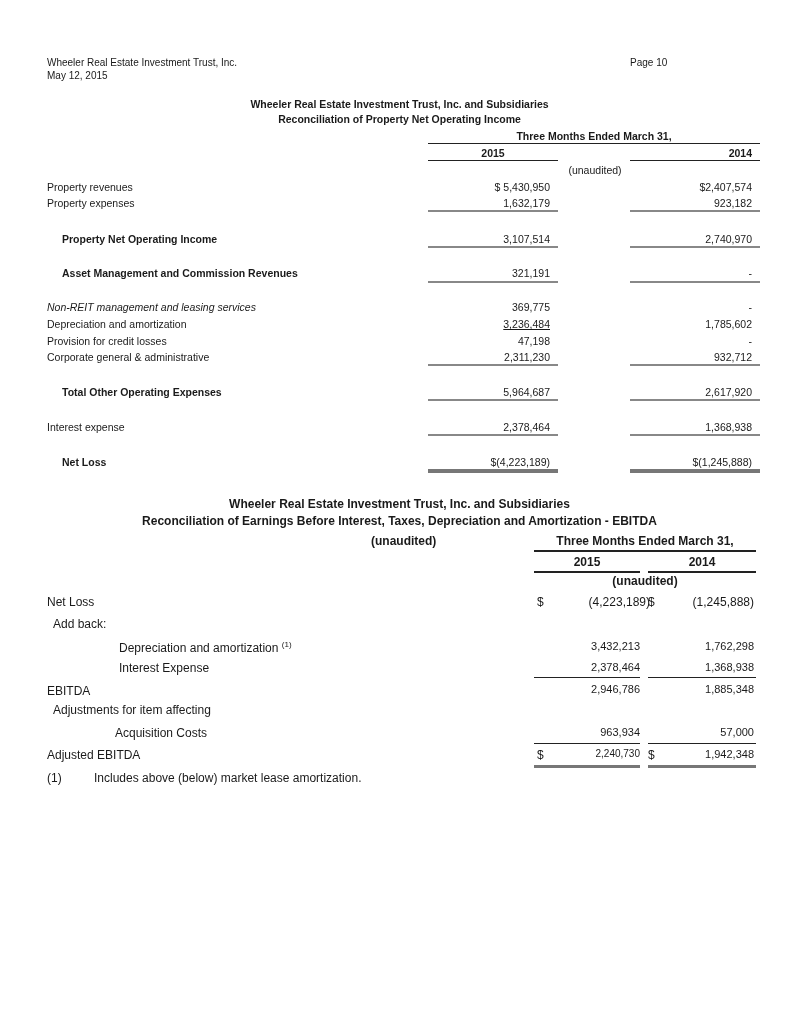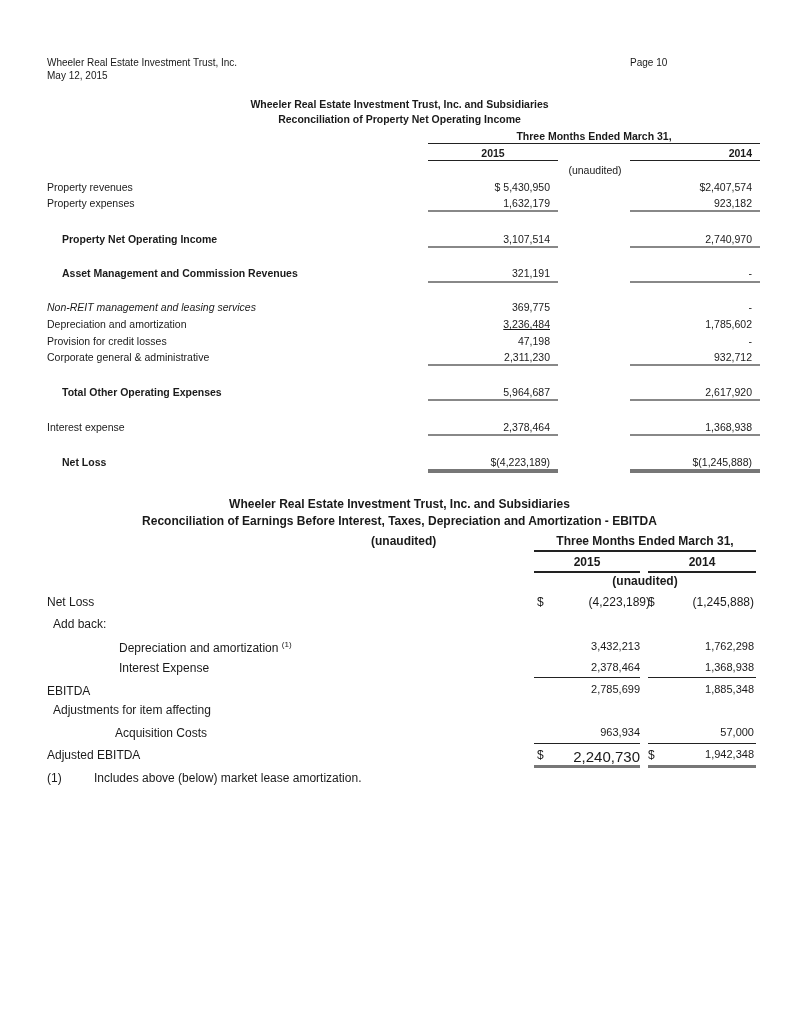--- a/index.html
+++ b/index.html
@@ -121,34 +121,34 @@
   <div class="abs t2 right" style="left:540px;width:100px;top:640px;font-size:11px;">3,432,213</div>
   <div class="abs t2 right" style="left:650px;width:104px;top:640px;font-size:11px;">1,762,298</div>
 
   <div class="abs t2" style="left:119px;top:661px;">Interest Expense</div>
   <div class="abs t2 right" style="left:540px;width:100px;top:661px;font-size:11px;">2,378,464</div>
   <div class="abs t2 right" style="left:650px;width:104px;top:661px;font-size:11px;">1,368,938</div>
   <div class="rule" style="left:534px;width:106px;top:677px;"></div>
   <div class="rule" style="left:648px;width:108px;top:677px;"></div>
 
   <div class="abs t2" style="left:47px;top:684px;">EBITDA</div>
-  <div class="abs t2 right" style="left:540px;width:100px;top:683px;font-size:11px;">2,785,699</div>
+  <div class="abs t2 right" style="left:540px;width:100px;top:683px;font-size:11px;">2,946,786</div>
   <div class="abs t2 right" style="left:650px;width:104px;top:683px;font-size:11px;">1,885,348</div>
 
   <div class="abs t2" style="left:53px;top:703px;">Adjustments for item affecting</div>
 
   <div class="abs t2" style="left:115px;top:726px;">Acquisition Costs</div>
   <div class="abs t2 right" style="left:540px;width:100px;top:726px;font-size:11px;">963,934</div>
   <div class="abs t2 right" style="left:650px;width:104px;top:726px;font-size:11px;">57,000</div>
   <div class="rule" style="left:534px;width:106px;top:743px;"></div>
   <div class="rule" style="left:648px;width:108px;top:743px;"></div>
 
   <div class="abs t2" style="left:47px;top:748px;">Adjusted EBITDA</div>
   <div class="abs t2" style="left:537px;top:748px;">$</div>
-  <div class="abs t2 right" style="left:540px;width:100px;top:748px;font-size:15px;">2,240,730</div>
+  <div class="abs t2 right" style="left:540px;width:100px;top:748px;font-size:10px;">2,240,730</div>
   <div class="abs t2" style="left:648px;top:748px;">$</div>
   <div class="abs t2 right" style="left:650px;width:104px;top:748px;font-size:11px;">1,942,348</div>
   <div class="rule dbl" style="left:534px;width:106px;top:765px;border-top-width:3px;"></div>
   <div class="rule dbl" style="left:648px;width:108px;top:765px;border-top-width:3px;"></div>
 
   <div class="abs t2" style="left:47px;top:771px;">(1)</div>
   <div class="abs t2" style="left:94px;top:771px;">Includes above (below) market lease amortization.</div>
 </div>
 
 </body></html>

